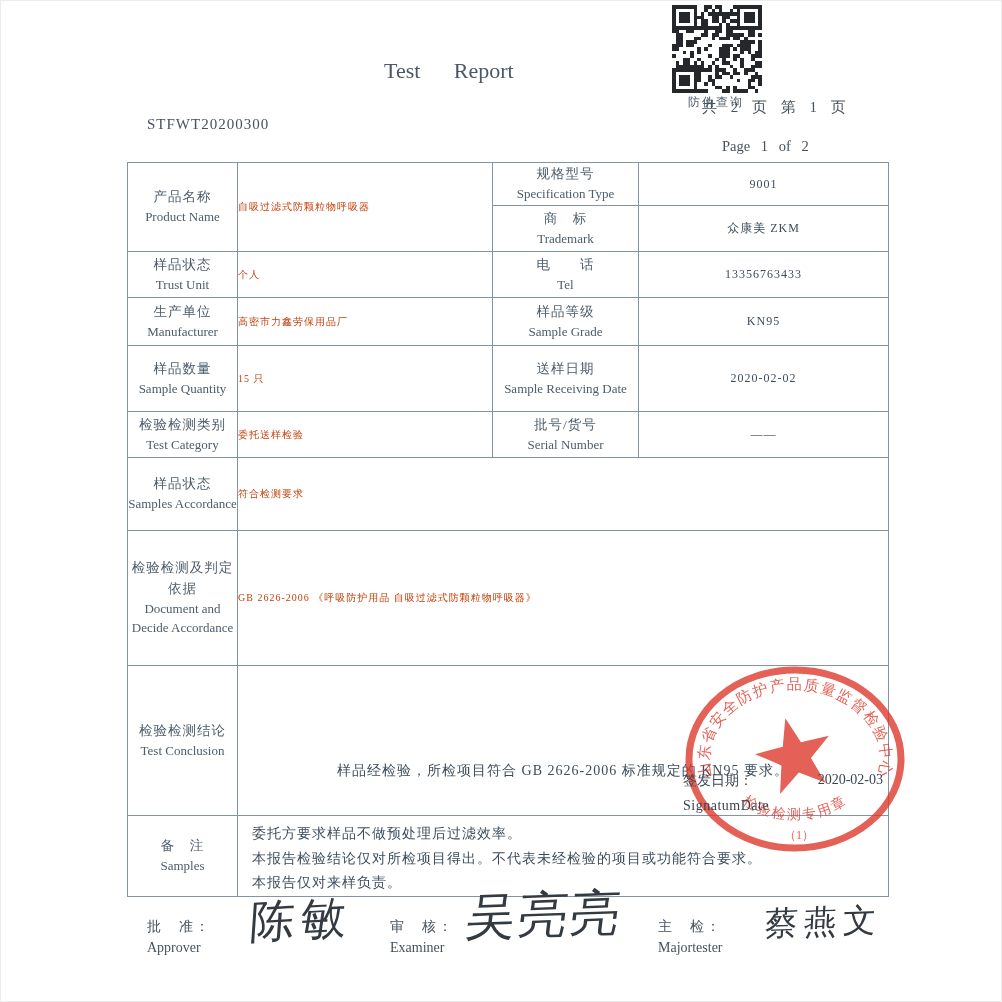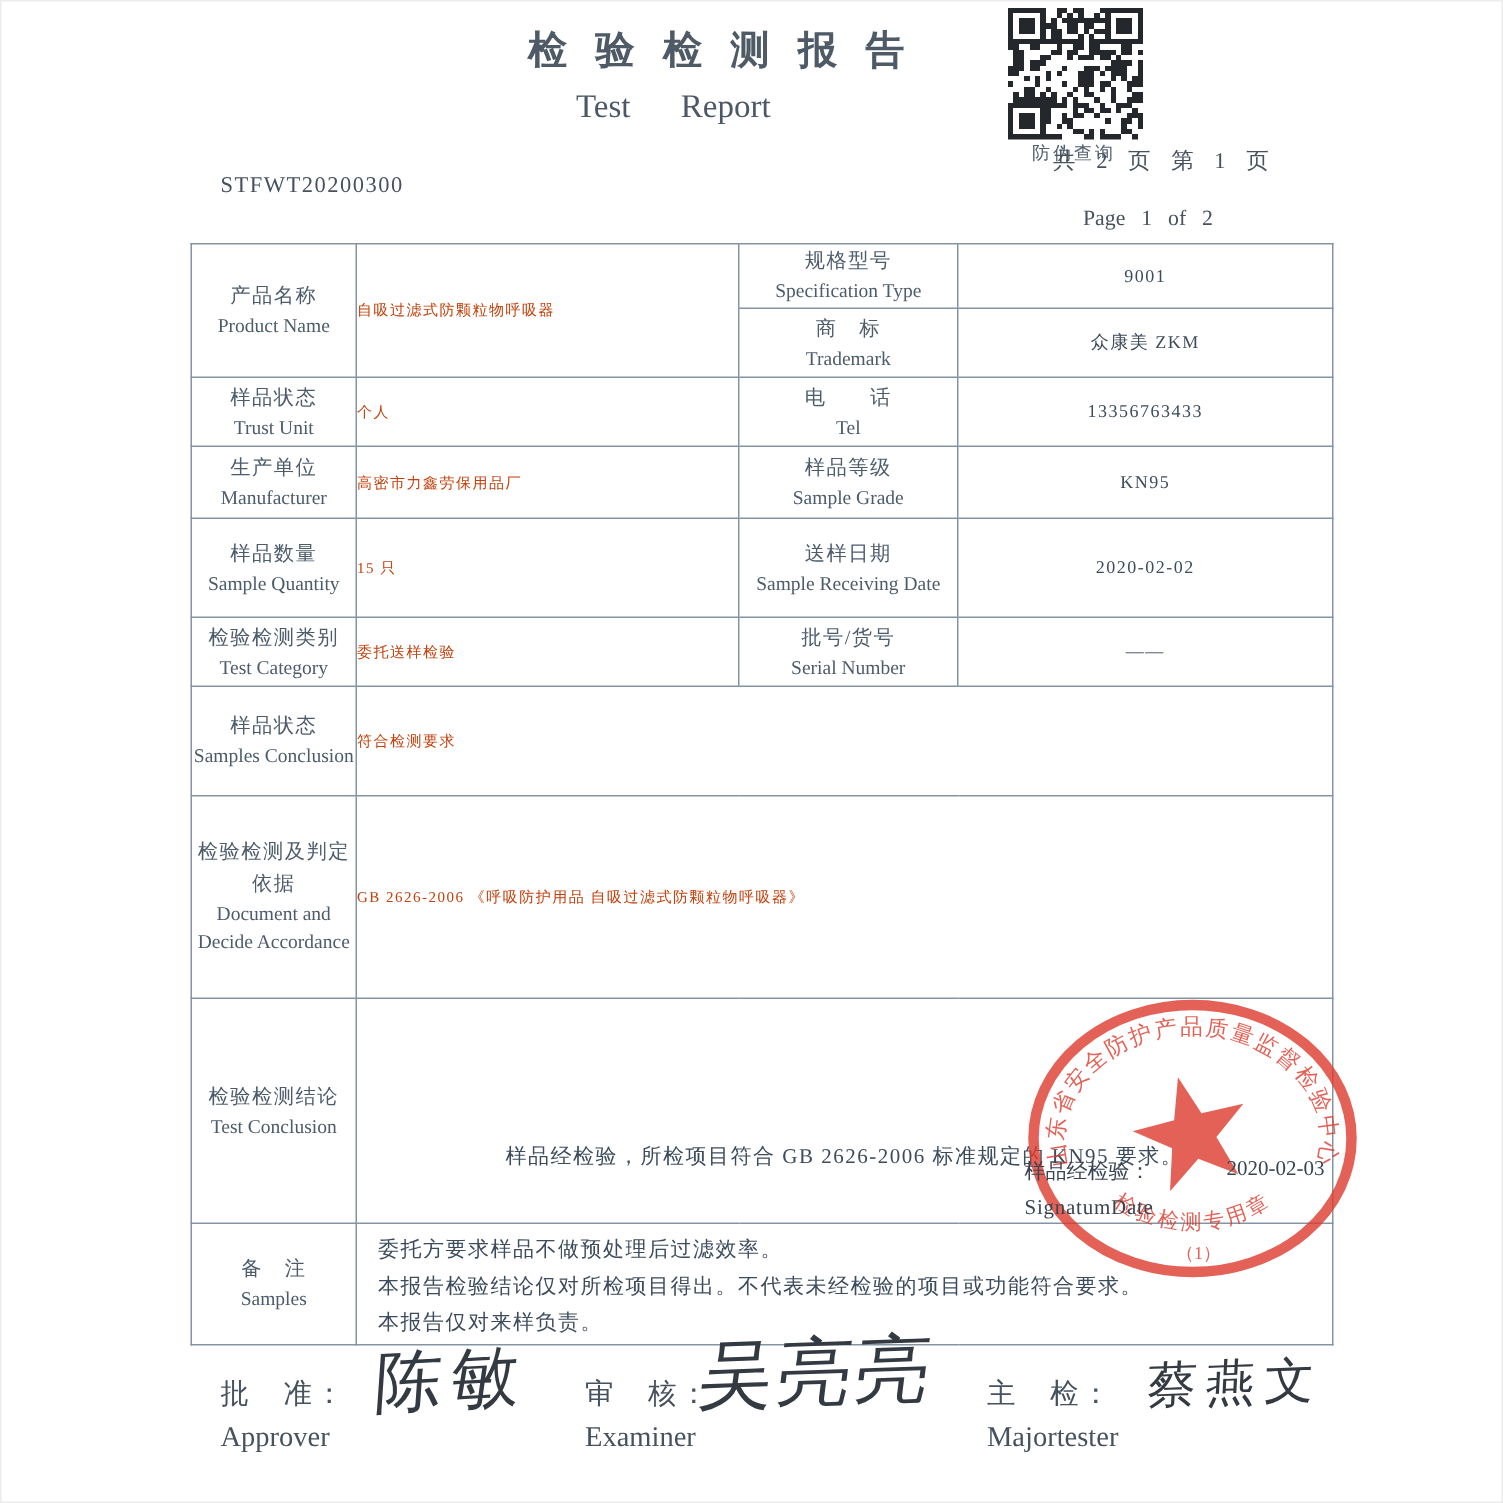--- a/index.html
+++ b/index.html
@@ -40,35 +40,34 @@
   .sign-line2 { margin-top:8px; letter-spacing:0.5px; }
 
   .remarks-cell { vertical-align:top; }
   .remark-line { font-size:14px; color:#3d4c5c; line-height:1.75; padding-left:14px; letter-spacing:1px; }
   .remarks-cell .remark-line:first-child { padding-top:6px; }
 
   
   .stamp { position:absolute; left:681px; top:663px; width:228px; height:194px; z-index:3; pointer-events:none; }
 
   
-  .sig-label { position:absolute; font-size:19px; color:#46525e; line-height:1.5; }
+  .sig-label { position:absolute; font-size:14px; color:#46525e; line-height:1.5; }
   .sig-label .cn { display:block; letter-spacing:2px; }
   .sig-label .en { display:block; }
   .signature { position:absolute; font-family:"DejaVu Serif","Liberation Serif",serif;
                color:#333a42; white-space:nowrap; z-index:2; }
   .sig-1 { left:250px; top:890px; font-size:45px; transform:rotate(-3deg) skewX(-7deg); letter-spacing:6px; }
   .sig-2 { left:466px; top:882px; font-size:50px; transform:rotate(-2deg) skewX(-9deg); letter-spacing:2px; }
   .sig-3 { left:765px; top:900px; font-size:33px; transform:rotate(-2deg) skewX(-5deg); letter-spacing:6px; }
 </style>
 </head>
 <body>
 
 <div class="page">
 
-  <div class="title-cn">检验检测报告</div>
   <div class="title-en">Test Report</div>
 
   <div class="qr-box">
     <svg id="qr-svg" width="90" height="88" viewBox="0 0 25 25" preserveAspectRatio="none" shape-rendering="crispEdges">
         <rect x="0" y="0" width="1" height="1" fill="#24282c"></rect>
         <rect x="1" y="0" width="1" height="1" fill="#24282c"></rect>
         <rect x="2" y="0" width="1" height="1" fill="#24282c"></rect>
         <rect x="3" y="0" width="1" height="1" fill="#24282c"></rect>
         <rect x="4" y="0" width="1" height="1" fill="#24282c"></rect>
         <rect x="5" y="0" width="1" height="1" fill="#24282c"></rect>
@@ -477,21 +476,21 @@
       <td class="lbl">
         <span class="cn">批号/货号</span>
         <span class="en">Serial Number</span>
       </td>
       <td class="val-c">——</td>
     </tr>
 
     <tr style="height:73px">
       <td class="lbl">
         <span class="cn">样品状态</span>
-        <span class="en">Samples Conclusion</span>
+        <span class="en">Samples Accordance</span>
       </td>
       <td class="val" colspan="3">符合检测要求</td>
     </tr>
 
     <tr style="height:135px">
       <td class="lbl">
         <span class="cn">检验检测及判定依据</span>
         <span class="en">Document and Decide Accordance</span>
       </td>
       <td class="val" colspan="3">GB 2626-2006 《呼吸防护用品 自吸过滤式防颗粒物呼吸器》</td>
@@ -499,21 +498,21 @@
 
     <tr style="height:150px">
       <td class="lbl">
         <span class="cn">检验检测结论</span>
         <span class="en">Test Conclusion</span>
       </td>
       <td class="concl" colspan="3">
         <div class="concl-text">样品经检验，所检项目符合 GB 2626-2006 标准规定的 KN95 要求。</div>
         <div class="sign-block">
           <div class="sign-line1">
-            <span>样品经检验：</span>
+            <span>签发日期：</span>
             <span>2020-02-03</span>
           </div>
           <div class="sign-line2">SignatumDate</div>
         </div>
       </td>
     </tr>
 
     <tr style="height:77px">
       <td class="lbl">
         <span class="cn">备　注</span>

